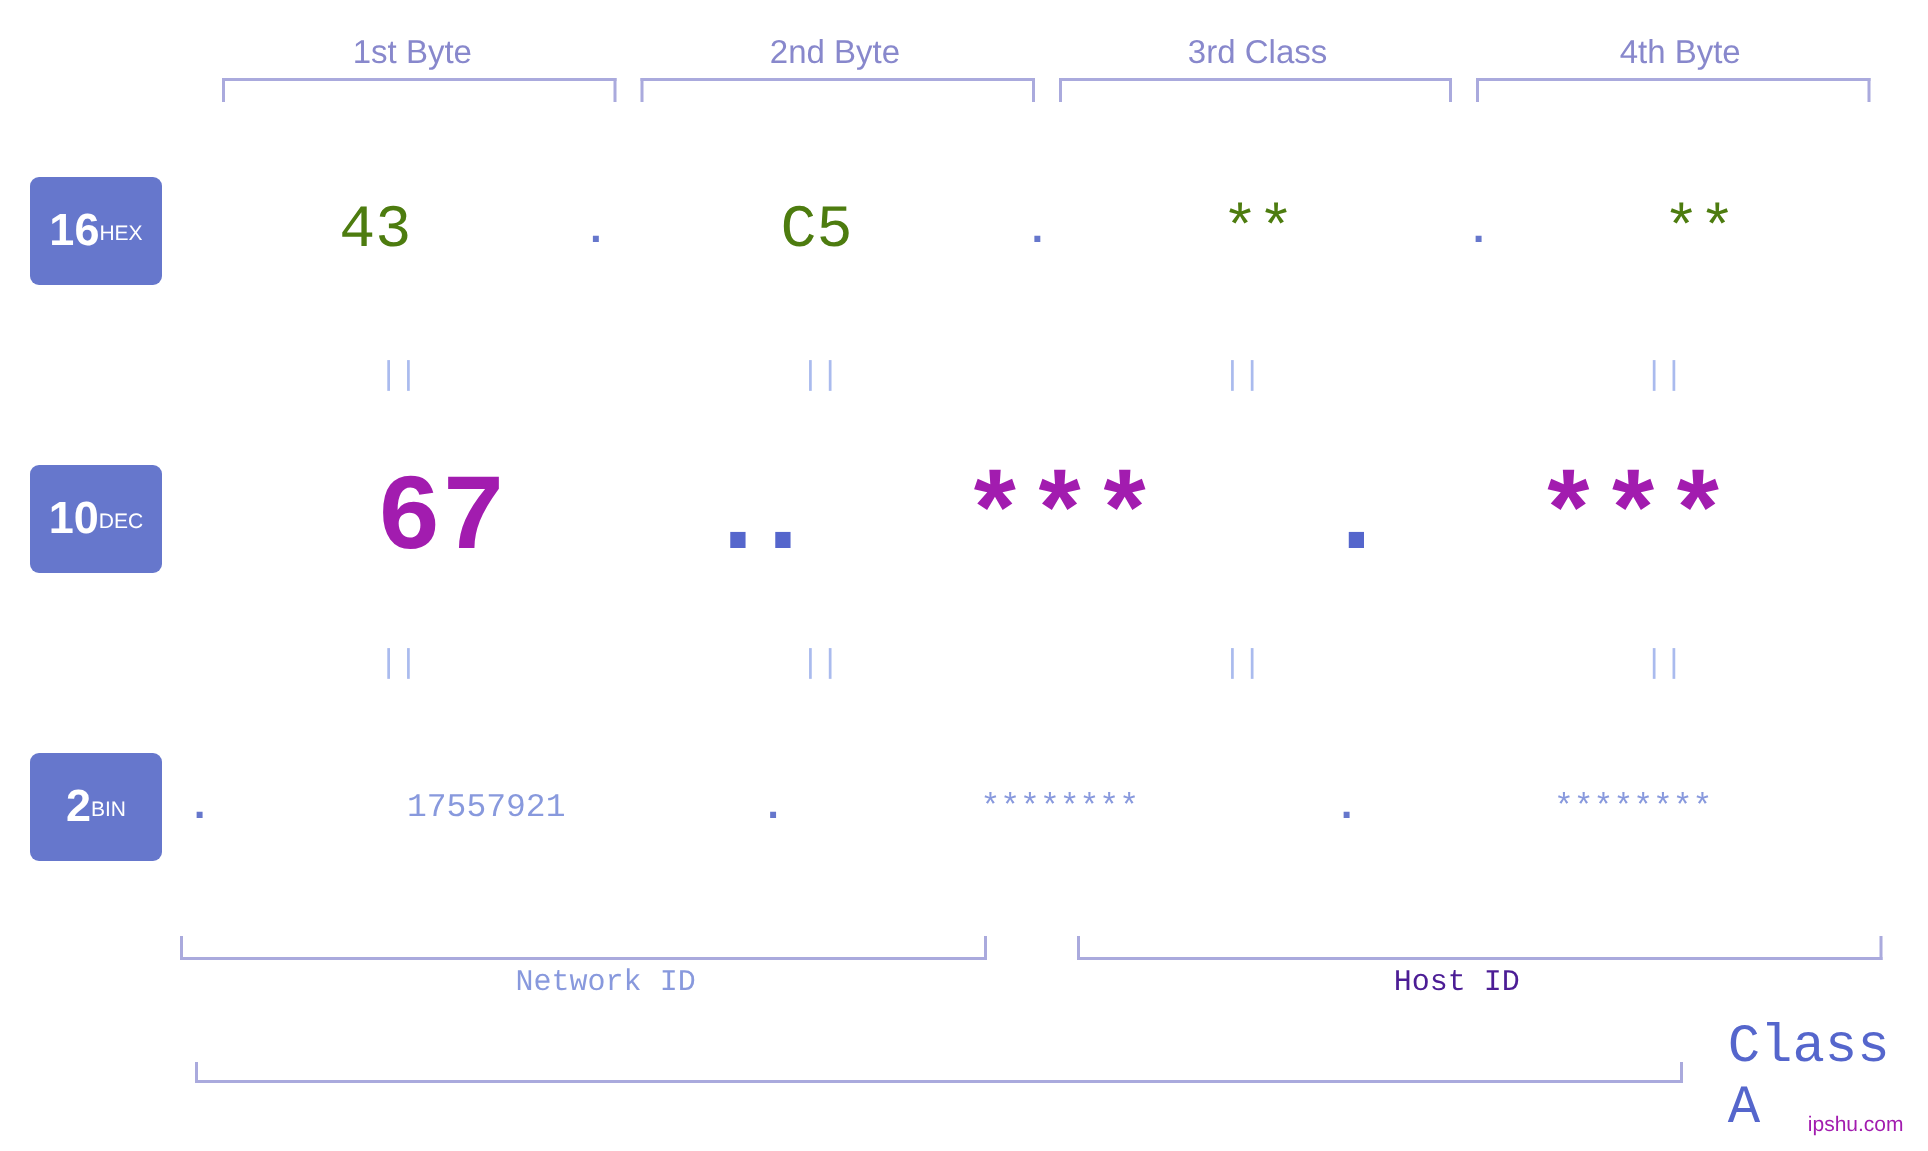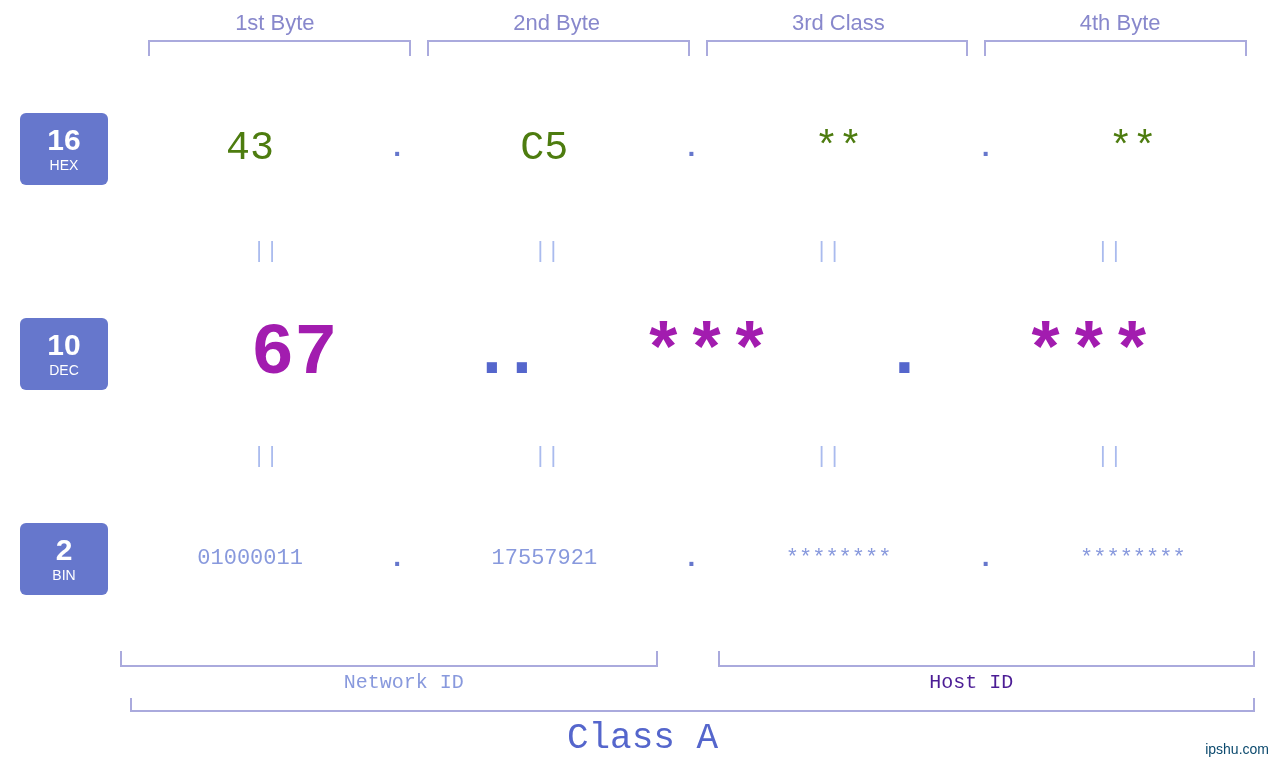--- a/index.html
+++ b/index.html
@@ -21,21 +21,21 @@
       display: flex;
       flex-direction: column;
       align-items: stretch;
     }
 
     
     .byte-headers {
       display: flex;
       margin-left: 140px;
       margin-right: 30px;
-      margin-top: 10px;
+      margin-top: 22px;
       justify-content: flex-end;
       gap: 12px;
     }
 
     .byte-header {
       color: #8888cc;
       font-size: 22px;
       font-family: Arial, sans-serif;
       text-align: center;
       flex: 1;
@@ -75,21 +75,21 @@
       align-items: center;
       flex: 1;
     }
 
     .base-badge {
       width: 88px;
       height: 72px;
       background: #6677cc;
       border-radius: 6px;
       display: flex;
-      flex-direction: column;
+      flex-direction: row;
       align-items: center;
       justify-content: center;
       color: #fff;
       margin-right: 10px;
       flex-shrink: 0;
     }
 
     .base-number {
       font-size: 30px;
       font-weight: bold;
@@ -194,21 +194,21 @@
       flex: 1;
       text-align: center;
       color: #4c1d95;
       font-size: 20px;
       font-family: 'Courier New', Courier, monospace;
     }
 
     
     .class-area {
       display: flex;
-      flex-direction: column;
+      flex-direction: row;
       align-items: center;
       margin-top: 4px;
       margin-bottom: 8px;
     }
 
     .class-bracket {
       width: calc(100% - 160px);
       height: 14px;
       border-bottom: 2px solid #aaaadd;
       border-left: 2px solid #aaaadd;
@@ -222,21 +222,21 @@
       font-size: 36px;
       font-family: 'Courier New', Courier, monospace;
       margin-top: 6px;
     }
 
     
     .watermark {
       position: absolute;
       bottom: 10px;
       right: 16px;
-      color: #0c4a6e;
+      color: #a21caf;
       font-size: 14px;
       font-family: Arial, sans-serif;
     }
 
     .equals-cell-spacer {
       width: 30px;
       flex-shrink: 0;
     }
   </style>
 </head>
@@ -324,23 +324,20 @@
       <div class="equals-cell-spacer"></div>
       <div class="eq-cell">||</div>
     </div>
 
     <div class="row-group">
       <div class="base-badge">
         <span class="base-number">2</span>
         <span class="base-label">BIN</span>
       </div>
       <div class="values-row">
-        <div class="byte-cell">
-          <span class="val-bin">01000011</span>
-        </div>
         <div class="dot-sep">.</div>
         <div class="byte-cell">
           <span class="val-bin">17557921</span>
         </div>
         <div class="dot-sep">.</div>
         <div class="byte-cell">
           <span class="val-bin">********</span>
         </div>
         <div class="dot-sep">.</div>
         <div class="byte-cell">

